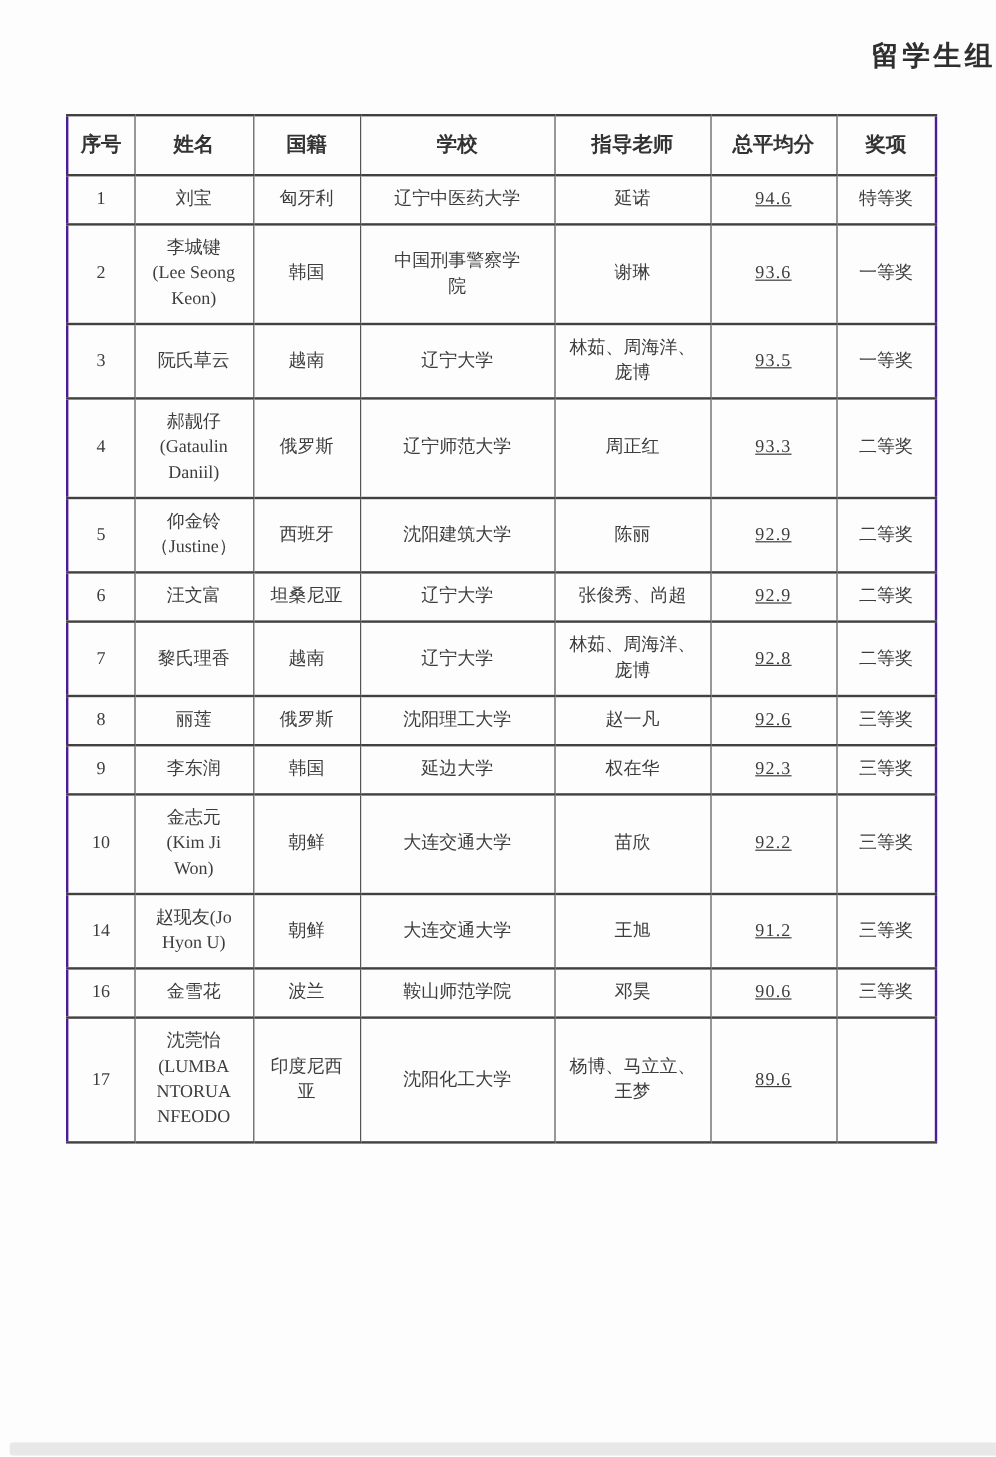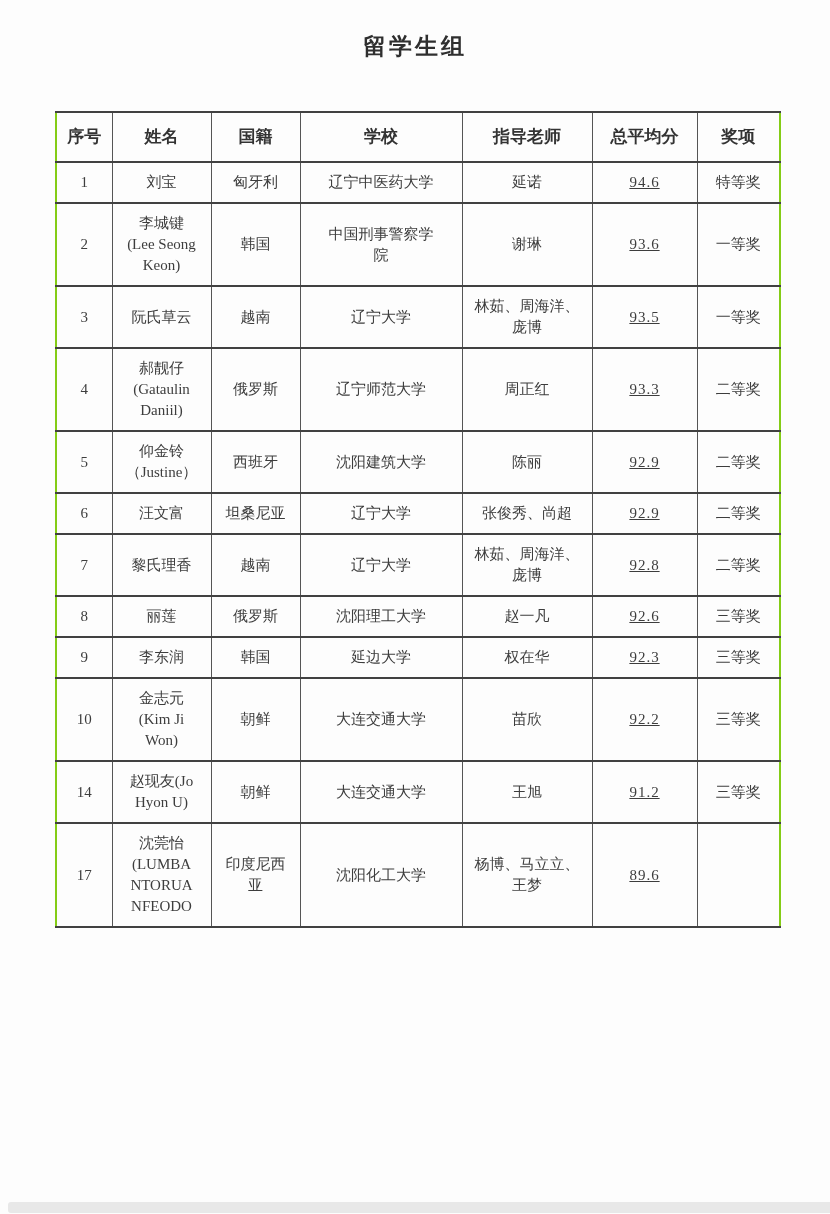--- a/index.html
+++ b/index.html
@@ -16,21 +16,21 @@
   .page {
     position: relative;
     width: 830px;
     height: 1214px;
     background: #fdfdfd;
   }
   .doc-title {
     margin: 0;
     padding-top: 31px;
     padding-bottom: 33px;
-    text-align: center;
+    text-align: right;
     font-size: 23px;
     font-weight: bold;
     letter-spacing: 3px;
     color: #2f2f2f;
   }
   table.results {
     border-collapse: collapse;
     table-layout: fixed;
     width: 724px;
     margin-left: 55px;
@@ -50,22 +50,21 @@
     overflow: hidden;
   }
   table.results th {
     font-size: 17px;
     font-weight: bold;
     padding: 13px 0;
     color: #333333;
     line-height: 22px;
   }
   table.results {
-    border: 2px solid #84cc16;
-    margin-top: 16px;
+    border: 2px solid #4c1d95;
   }
   td.cell-score { letter-spacing: 1px; text-decoration: underline; }
   .bottom-bar {
     position: absolute;
     left: 8px;
     right: 0;
     top: 1202px;
     height: 11px;
     background: #e8e8e8;
     border-radius: 3px 0 0 3px;
@@ -204,20 +203,29 @@
           <td class="cell-no">14</td>
           <td class="cell-name">赵现友(Jo
 Hyon U)</td>
           <td class="cell-nationality">朝鲜</td>
           <td class="cell-school">大连交通大学</td>
           <td class="cell-advisor">王旭</td>
           <td class="cell-score">91.2</td>
           <td class="cell-award">三等奖</td>
         </tr>
         <tr>
+          <td class="cell-no">16</td>
+          <td class="cell-name">金雪花</td>
+          <td class="cell-nationality">波兰</td>
+          <td class="cell-school">鞍山师范学院</td>
+          <td class="cell-advisor">邓昊</td>
+          <td class="cell-score">90.6</td>
+          <td class="cell-award">三等奖</td>
+        </tr>
+        <tr>
           <td class="cell-no">17</td>
           <td class="cell-name">沈莞怡
 (LUMBA
 NTORUA
 NFEODO</td>
           <td class="cell-nationality">印度尼西
 亚</td>
           <td class="cell-school">沈阳化工大学</td>
           <td class="cell-advisor">杨博、马立立、
 王梦</td>

